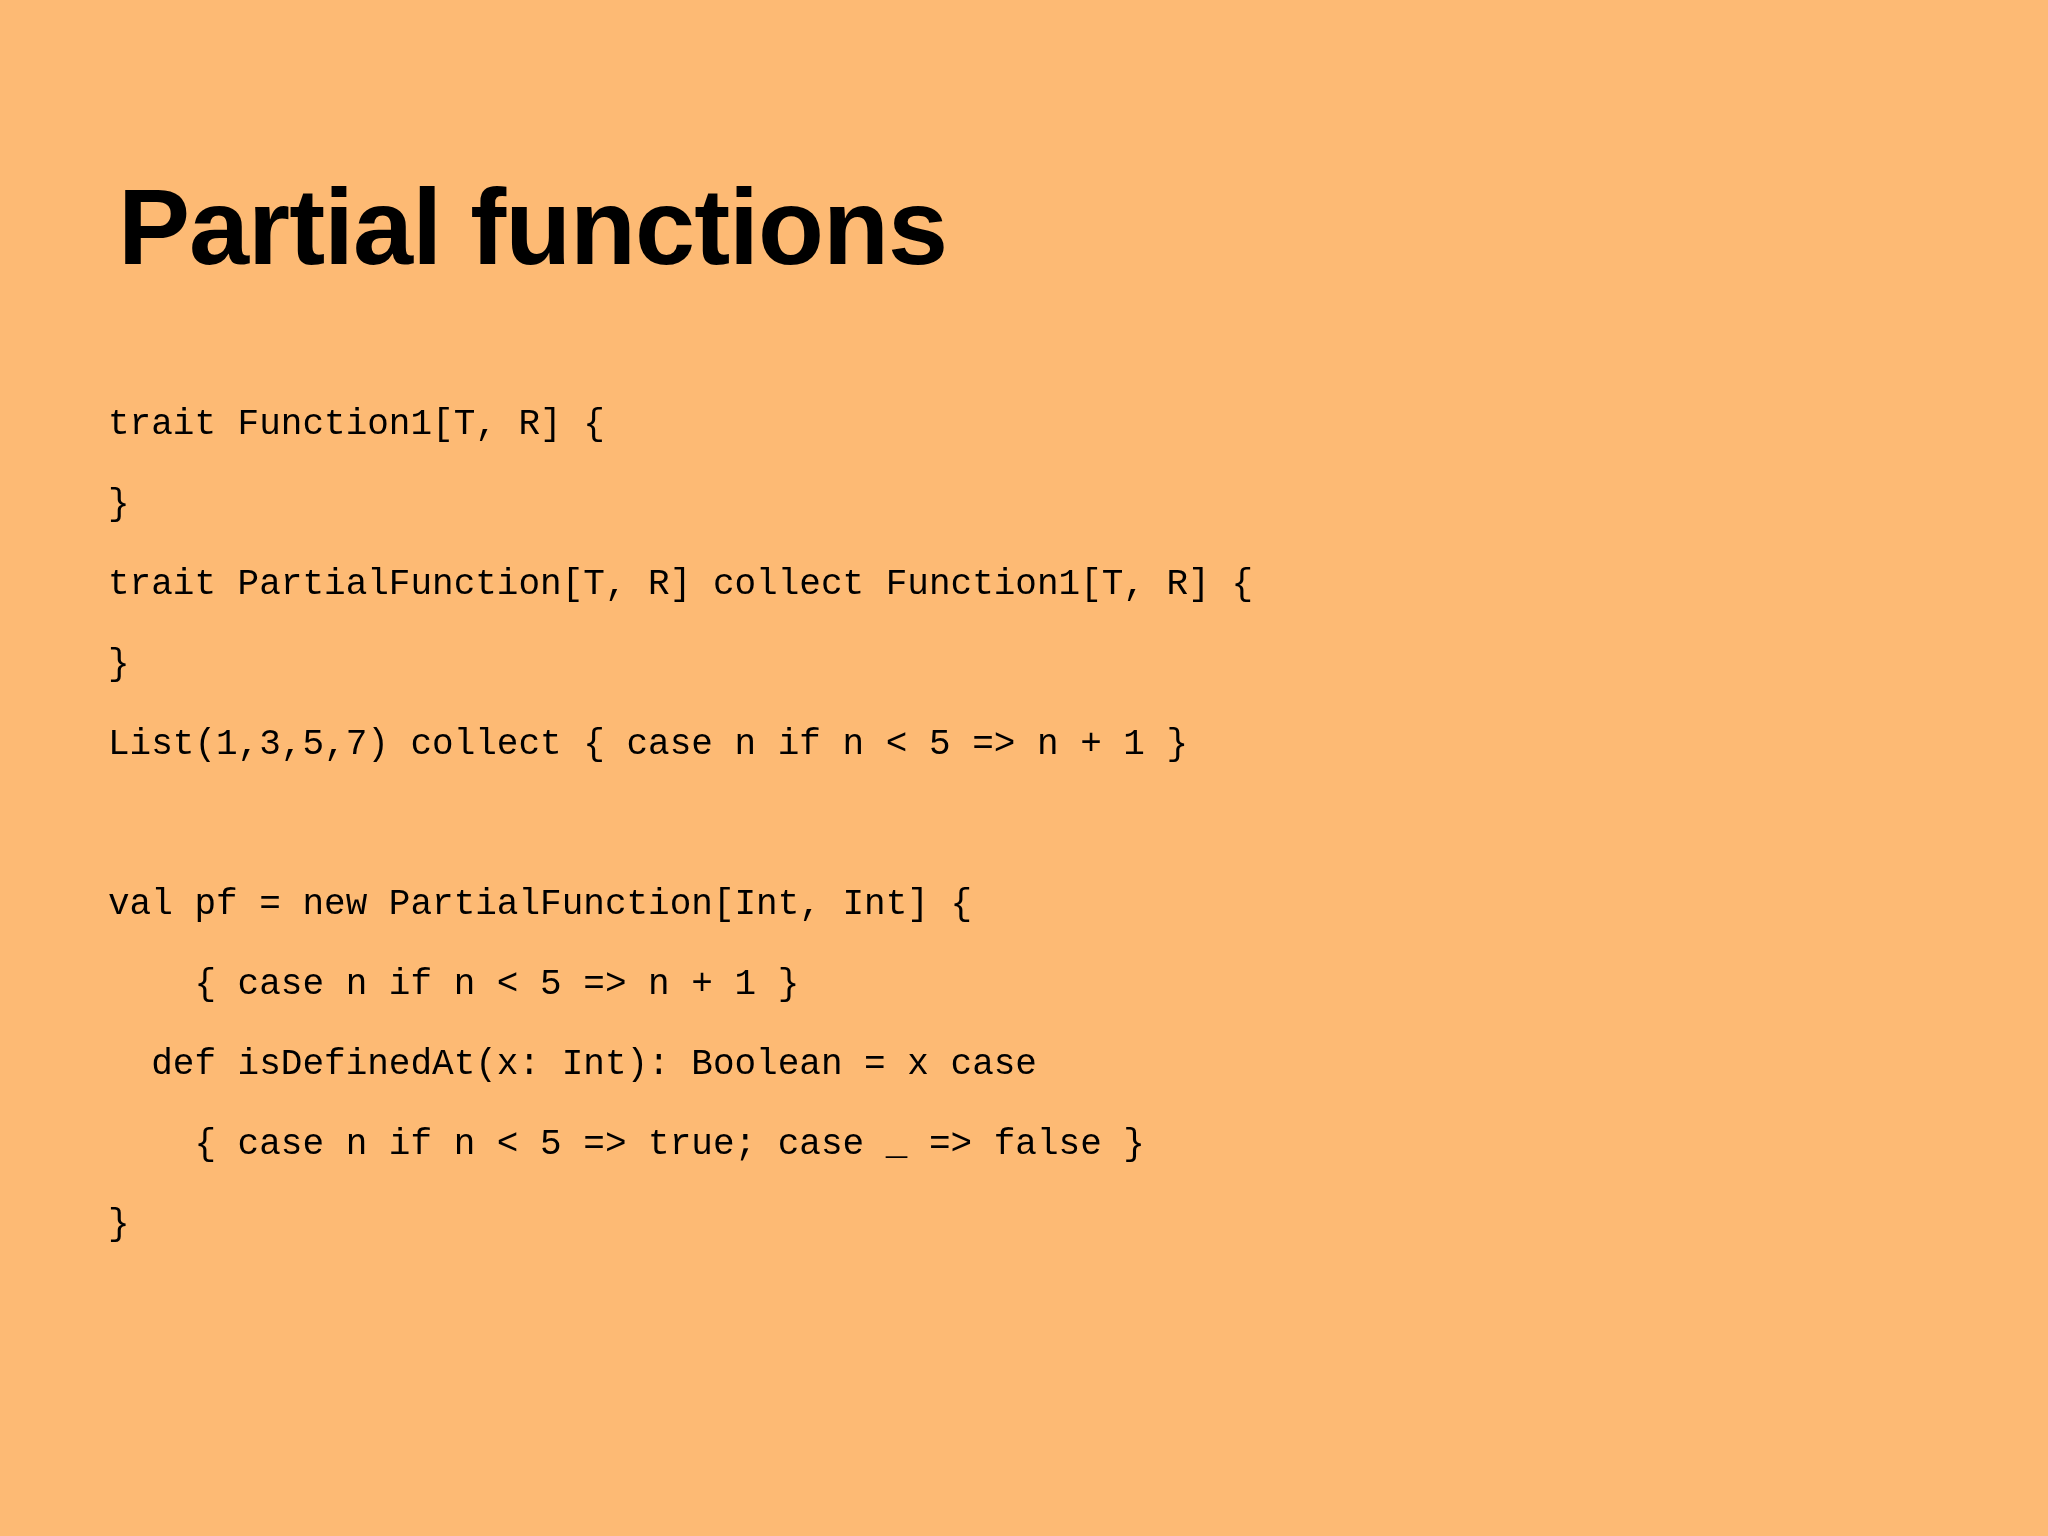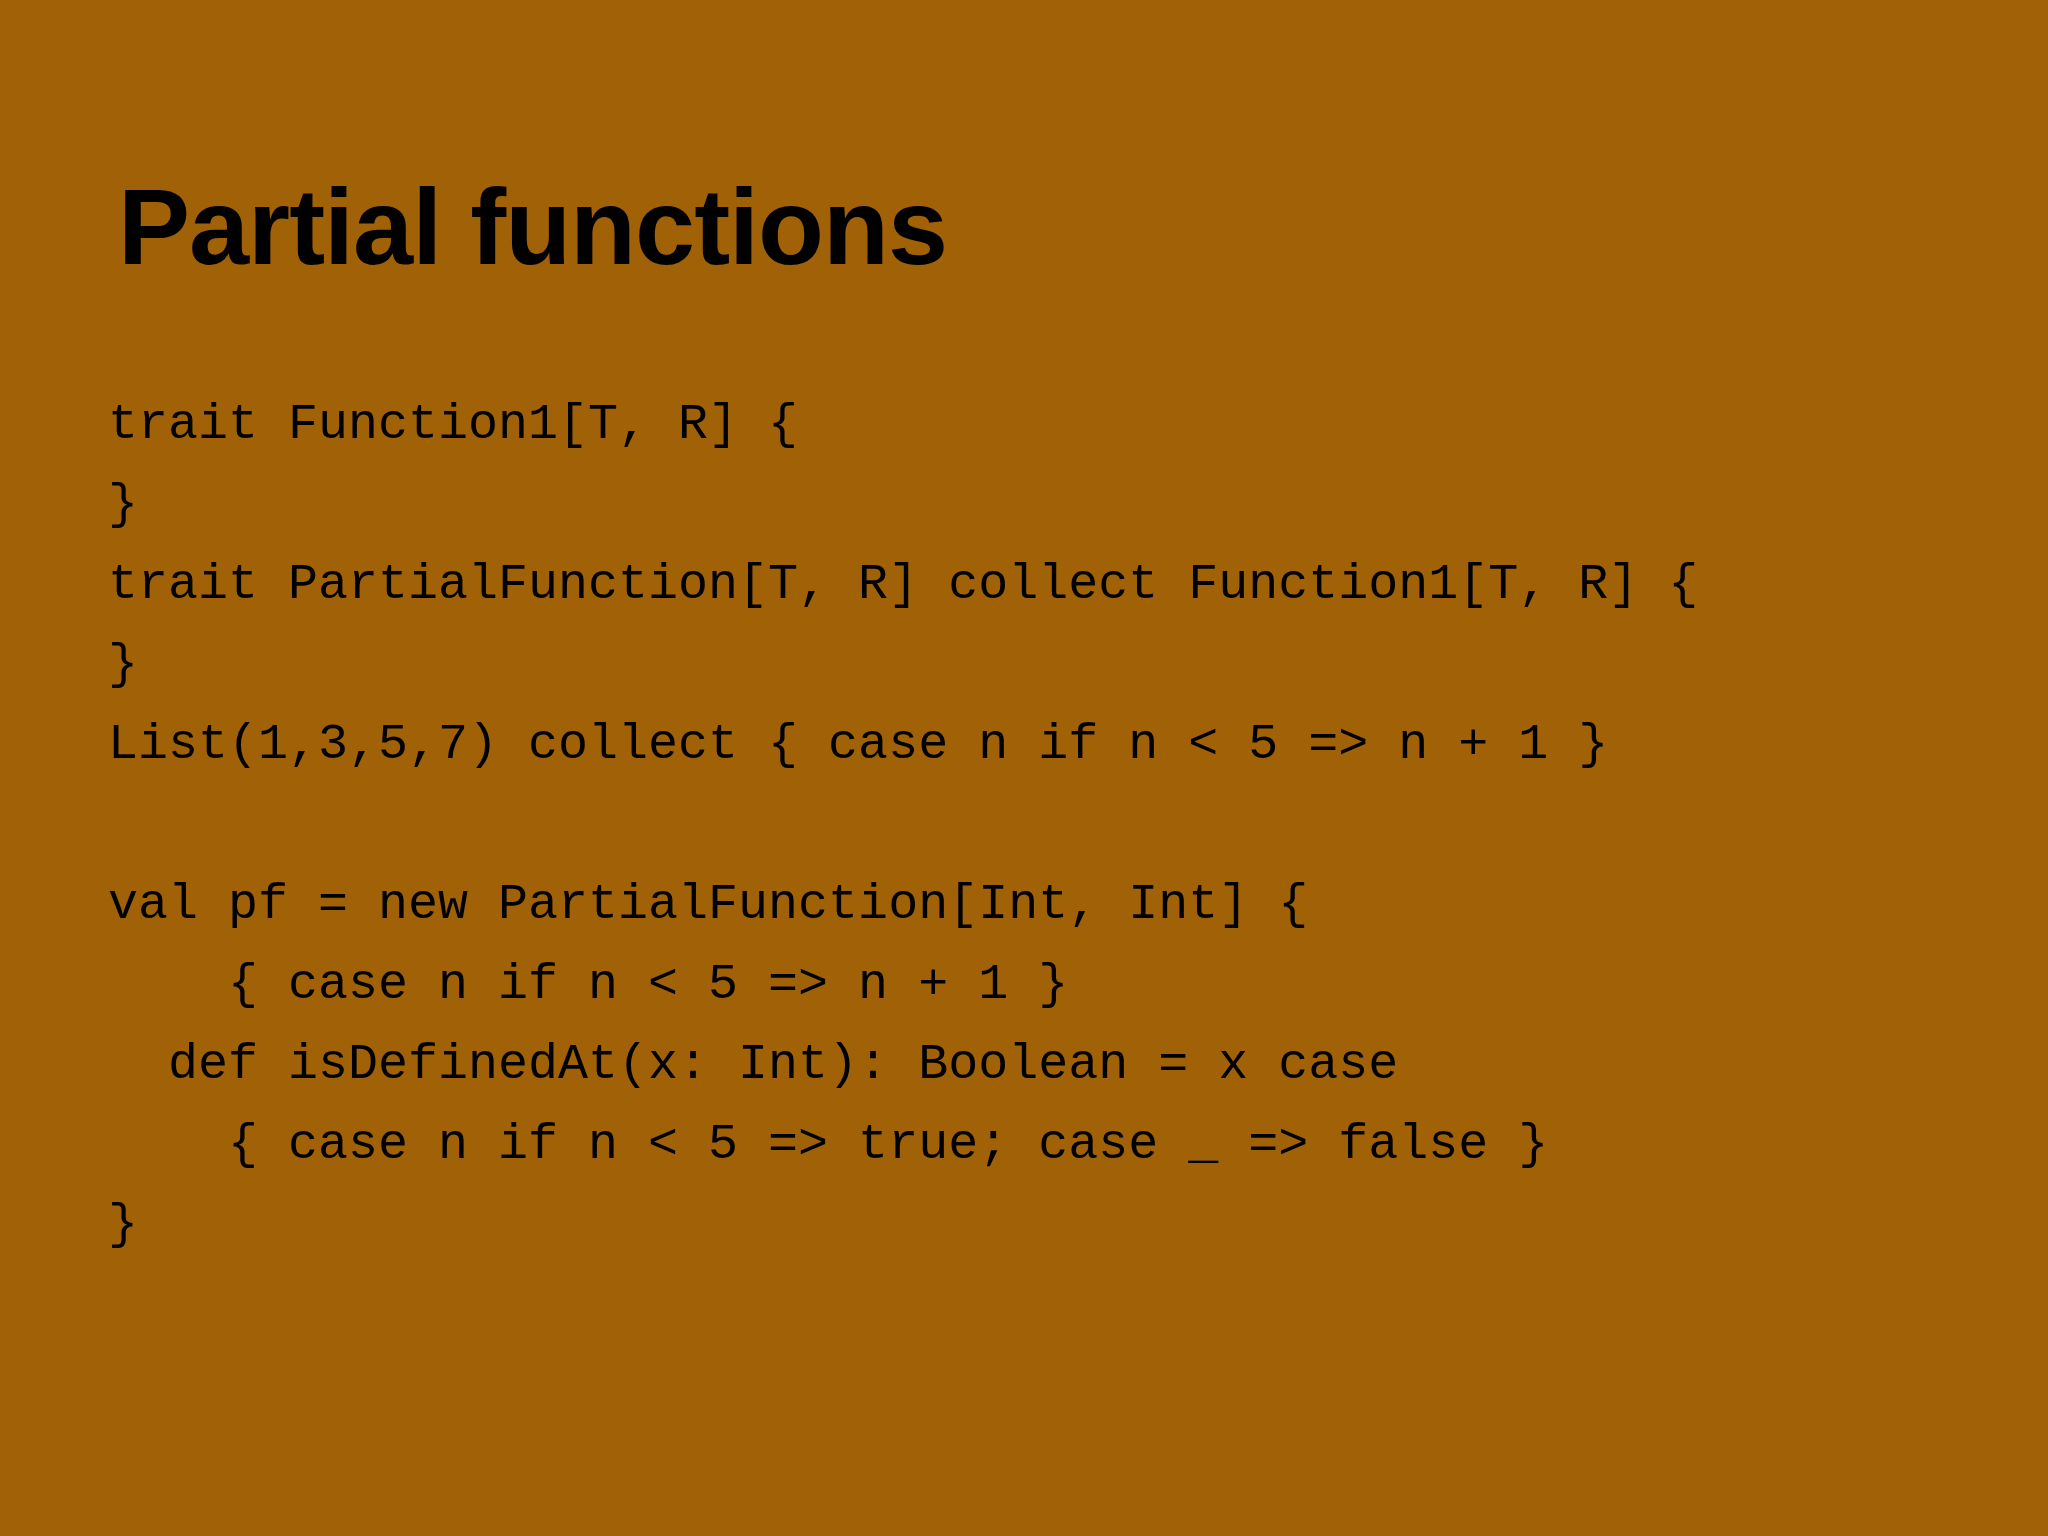--- a/index.html
+++ b/index.html
@@ -4,42 +4,42 @@
 <style>
   html, body {
     margin: 0;
     padding: 0;
     background: #ffffff;
   }
   .slide {
     position: relative;
     width: 2048px;
     height: 1536px;
-    background: #a16207;
+    background: #fdba74;
     overflow: hidden;
   }
   .slide-title {
     position: absolute;
     left: 118px;
     top: 168px;
     margin: 0;
     font-family: "Liberation Sans", "DejaVu Sans", sans-serif;
     font-weight: 700;
     font-size: 108px;
     line-height: 1.1;
     letter-spacing: -1px;
     color: #000000;
     white-space: pre;
   }
   .code-block {
     position: absolute;
     left: 108px;
     top: 385px;
     font-family: "Liberation Mono", "DejaVu Sans Mono", monospace;
-    font-size: 50px;
+    font-size: 36px;
     color: #000000;
   }
   .code-line {
     height: 80px;
     line-height: 80px;
     white-space: pre;
   }
 </style>
 </head>
 <body>

